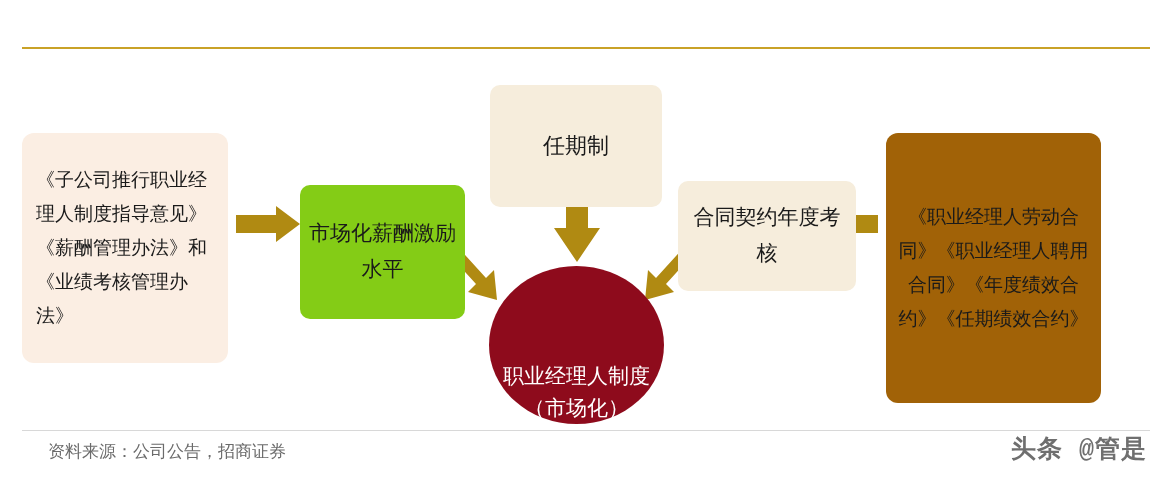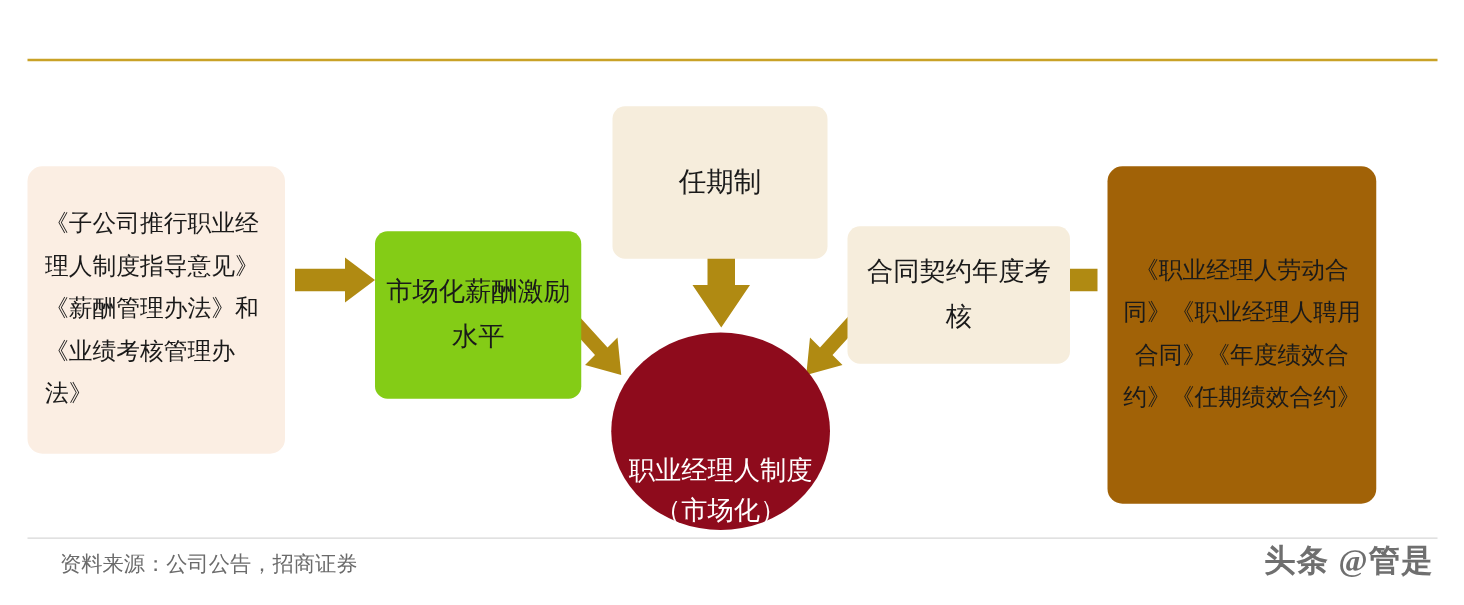--- a/index.html
+++ b/index.html
@@ -73,21 +73,21 @@
     font-family: "Liberation Sans", "DejaVu Sans", sans-serif;
     font-size: 17px;
     color: #6b6b6b;
     white-space: nowrap;
     margin-left: 24px;
   }
   .watermark {
     position: absolute;
     right: 24px;
     top: 432px;
-    font-family: Liberation Serif, serif;
+    font-family: Liberation Mono, monospace;
     font-size: 25px;
     font-weight: bold;
     color: #6f6f6f;
     letter-spacing: 1px;
     white-space: nowrap;
   }
 
   
   .box {
     position: absolute;

